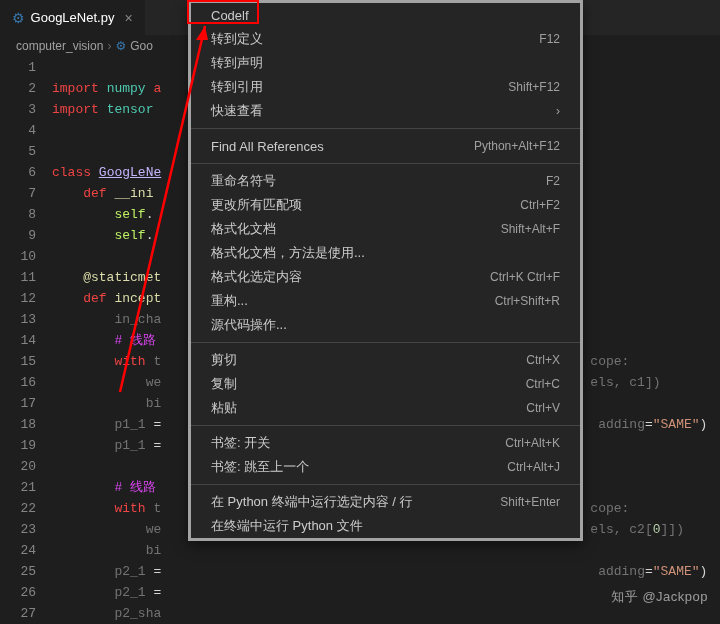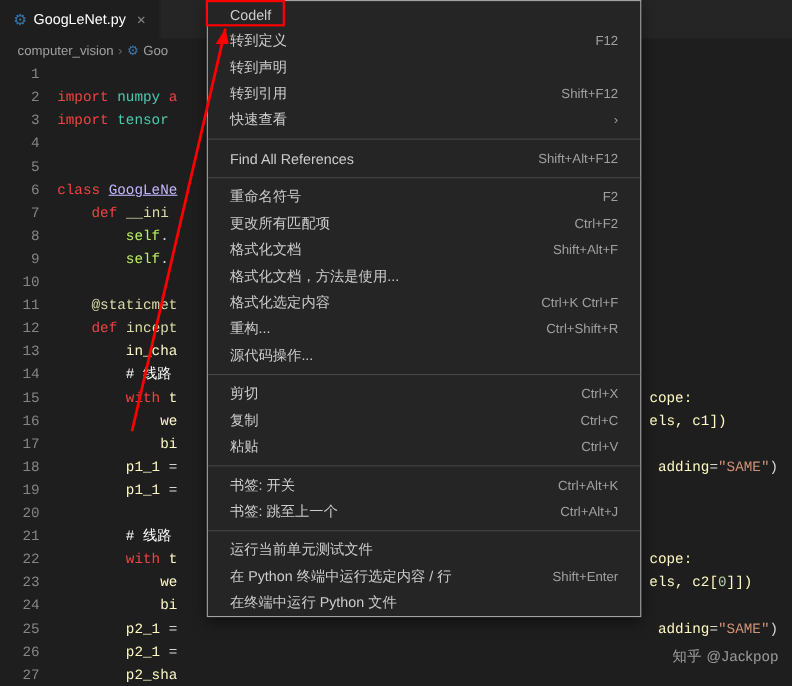--- a/index.html
+++ b/index.html
@@ -57,34 +57,34 @@
     }
     .code {
       flex: 1;
       white-space: pre;
       color: #d4d4d4;
     }
     .kw { color: #ef4444; }
     .mod { color: #4ec9b0; }
     .cls { color: #c4b5fd; text-decoration: underline; }
     .fn { color: #dcdcaa; }
-    .var { color: #fef9c3; }
+    .var { color: #737373; }
     .deco { color: #dcdcaa; }
-    .cmt { color: #ffffff; }
+    .cmt { color: #d946ef; }
     .str { color: #ce9178; }
     .self { color: #bef264; }
     .num { color: #b5cea8; }
 
     .context-menu {
       position: absolute;
       left: 188px;
       top: 0px;
       width: 395px;
       background: #252526;
-      border: 1px solid #a3a3a3;
+      border: 3px solid #a3a3a3;
       box-shadow: 0 4px 12px rgba(0,0,0,0.5);
       z-index: 100;
       font-size: 13px;
       color: #cccccc;
     }
     .menu-item {
       display: flex;
       justify-content: space-between;
       align-items: center;
       padding: 4px 20px;
@@ -218,21 +218,21 @@
       <span>转到引用</span>
       <span class="shortcut">Shift+F12</span>
     </div>
   <div class="menu-item">
       <span>快速查看</span>
       <span class="shortcut">›</span>
     </div>
   <div class="menu-sep"></div>
   <div class="menu-item">
       <span>Find All References</span>
-      <span class="shortcut">Shift+Alt+F12</span>
+      <span class="shortcut">Python+Alt+F12</span>
     </div>
   <div class="menu-sep"></div>
   <div class="menu-item">
       <span>重命名符号</span>
       <span class="shortcut">F2</span>
     </div>
   <div class="menu-item">
       <span>更改所有匹配项</span>
       <span class="shortcut">Ctrl+F2</span>
     </div>
@@ -272,24 +272,20 @@
   <div class="menu-sep"></div>
   <div class="menu-item">
       <span>书签: 开关</span>
       <span class="shortcut">Ctrl+Alt+K</span>
     </div>
   <div class="menu-item">
       <span>书签: 跳至上一个</span>
       <span class="shortcut">Ctrl+Alt+J</span>
     </div>
   <div class="menu-sep"></div>
-  <div class="menu-item">
-      <span>运行当前单元测试文件</span>
-      <span></span>
-    </div>
   <div class="menu-item">
       <span>在 Python 终端中运行选定内容 / 行</span>
       <span class="shortcut">Shift+Enter</span>
     </div>
   <div class="menu-item">
       <span>在终端中运行 Python 文件</span>
       <span></span>
     </div>
 </div>
 

